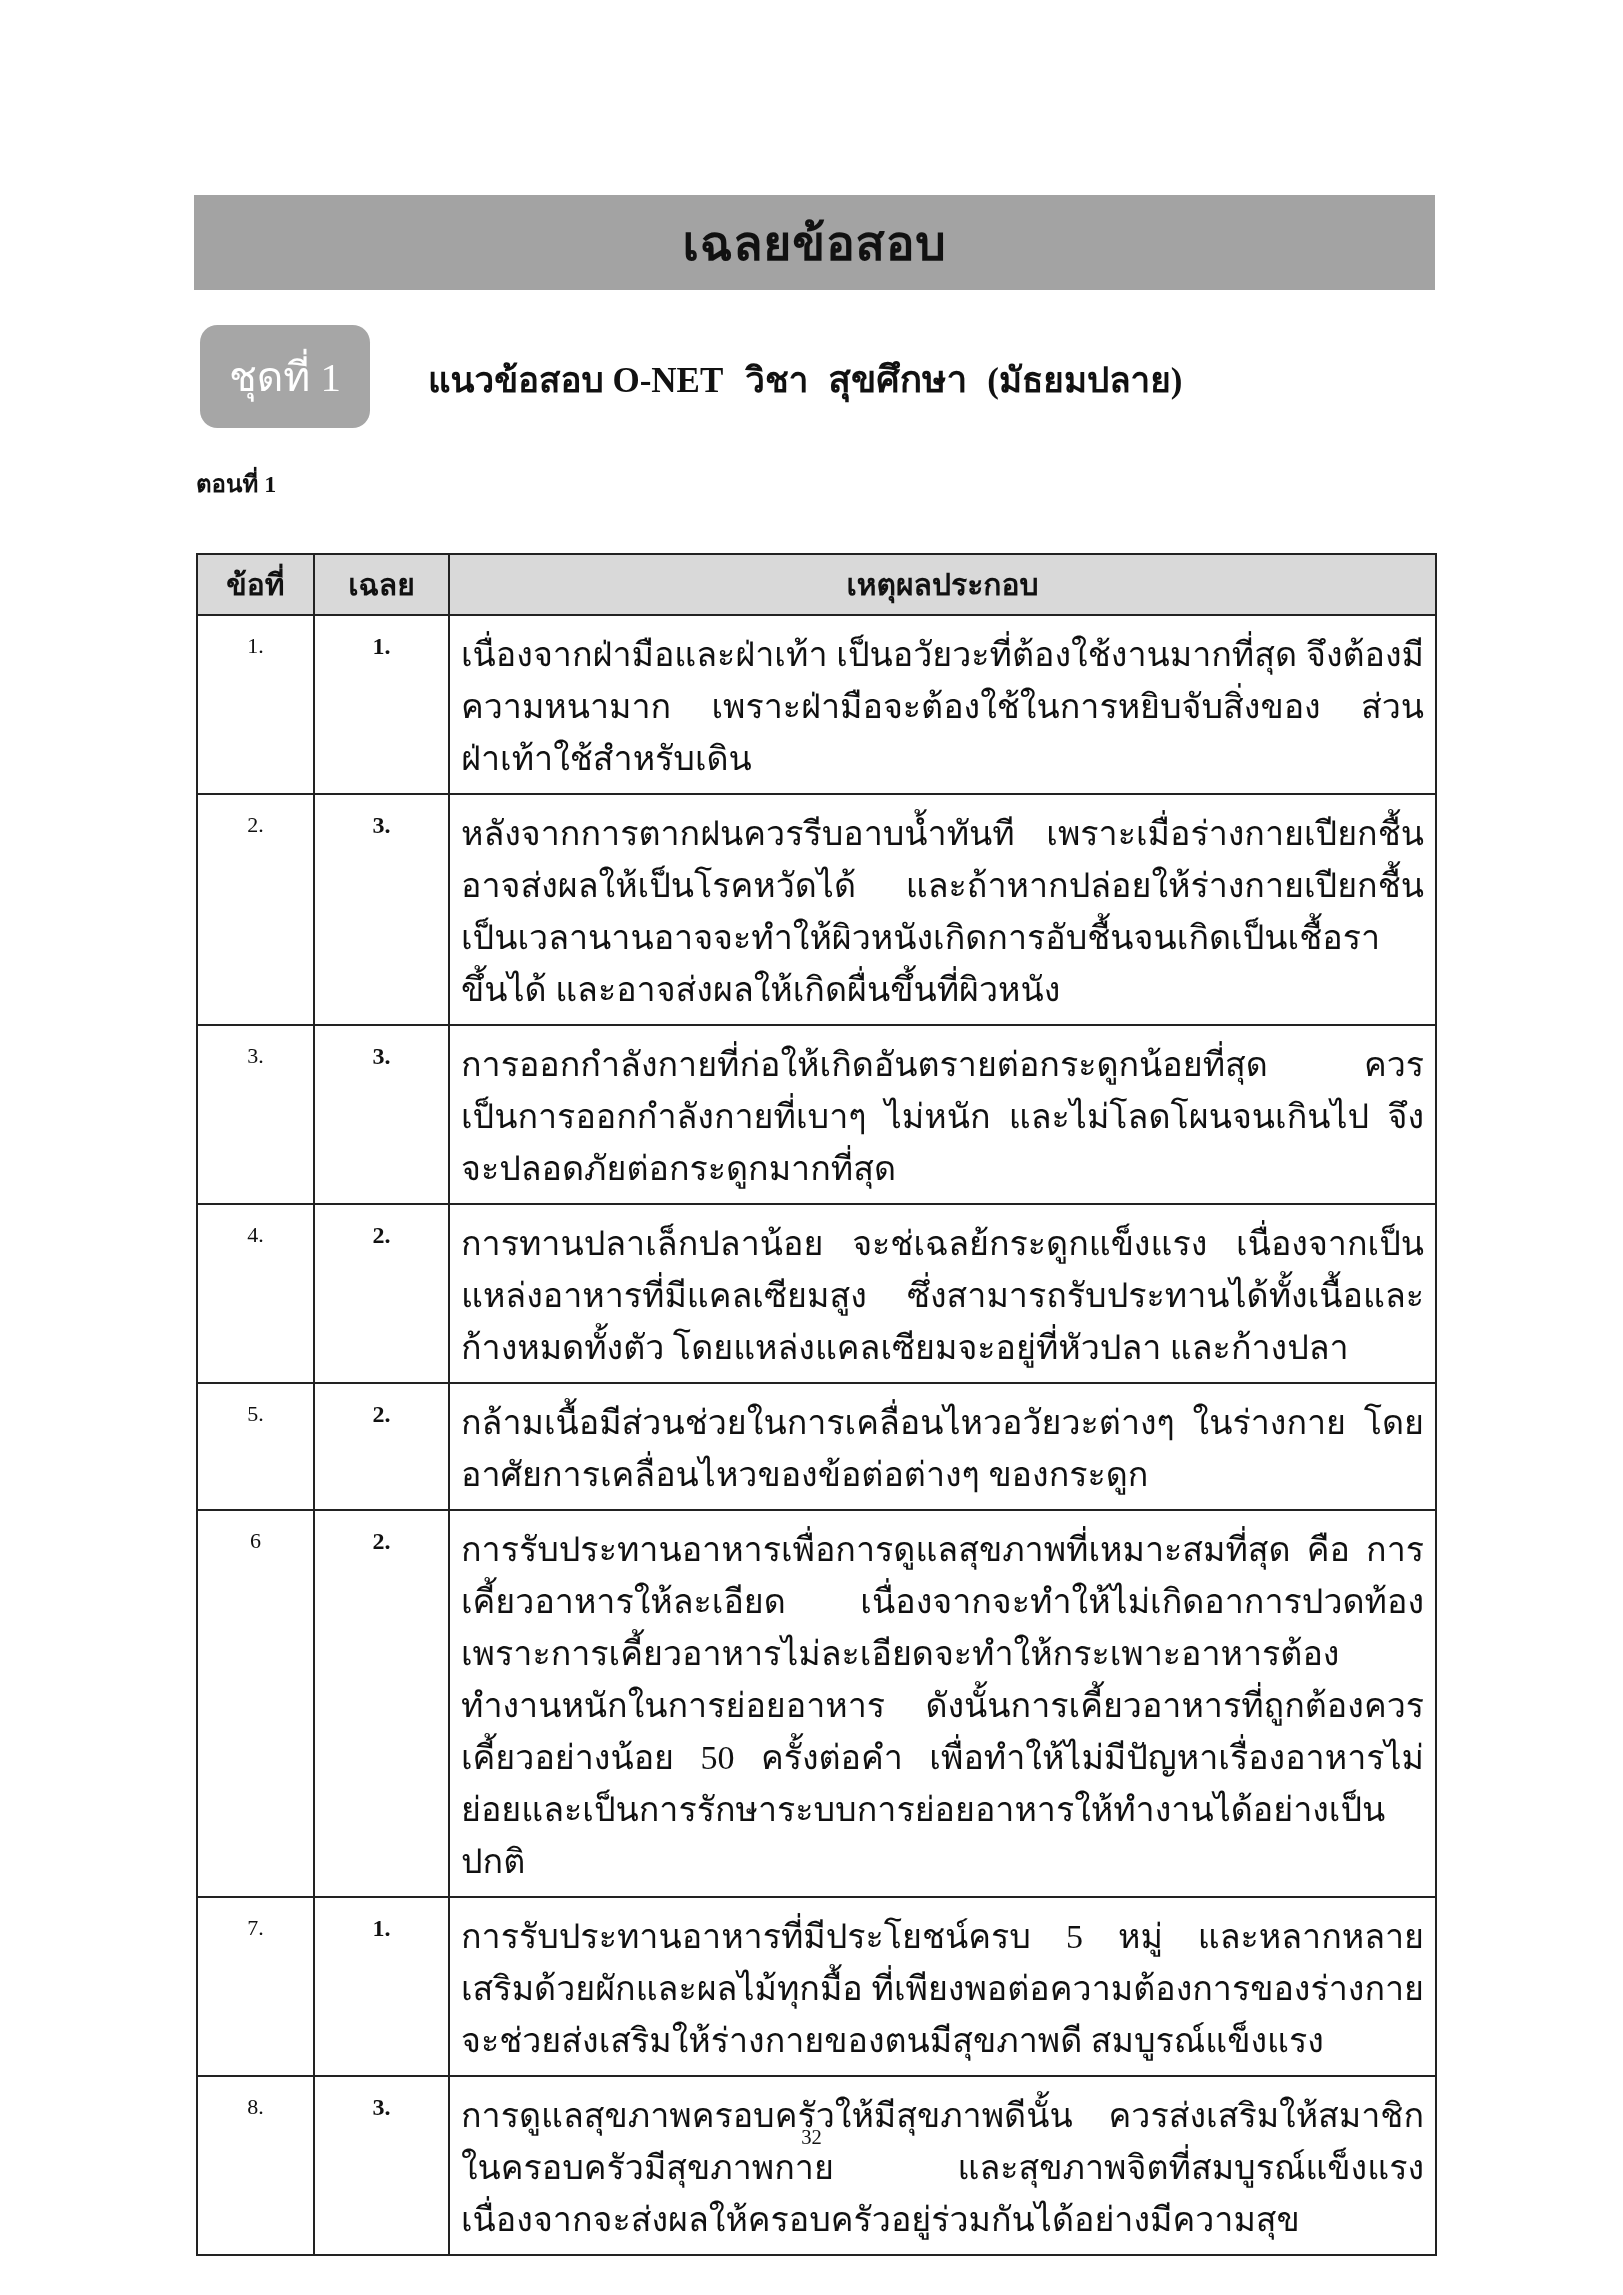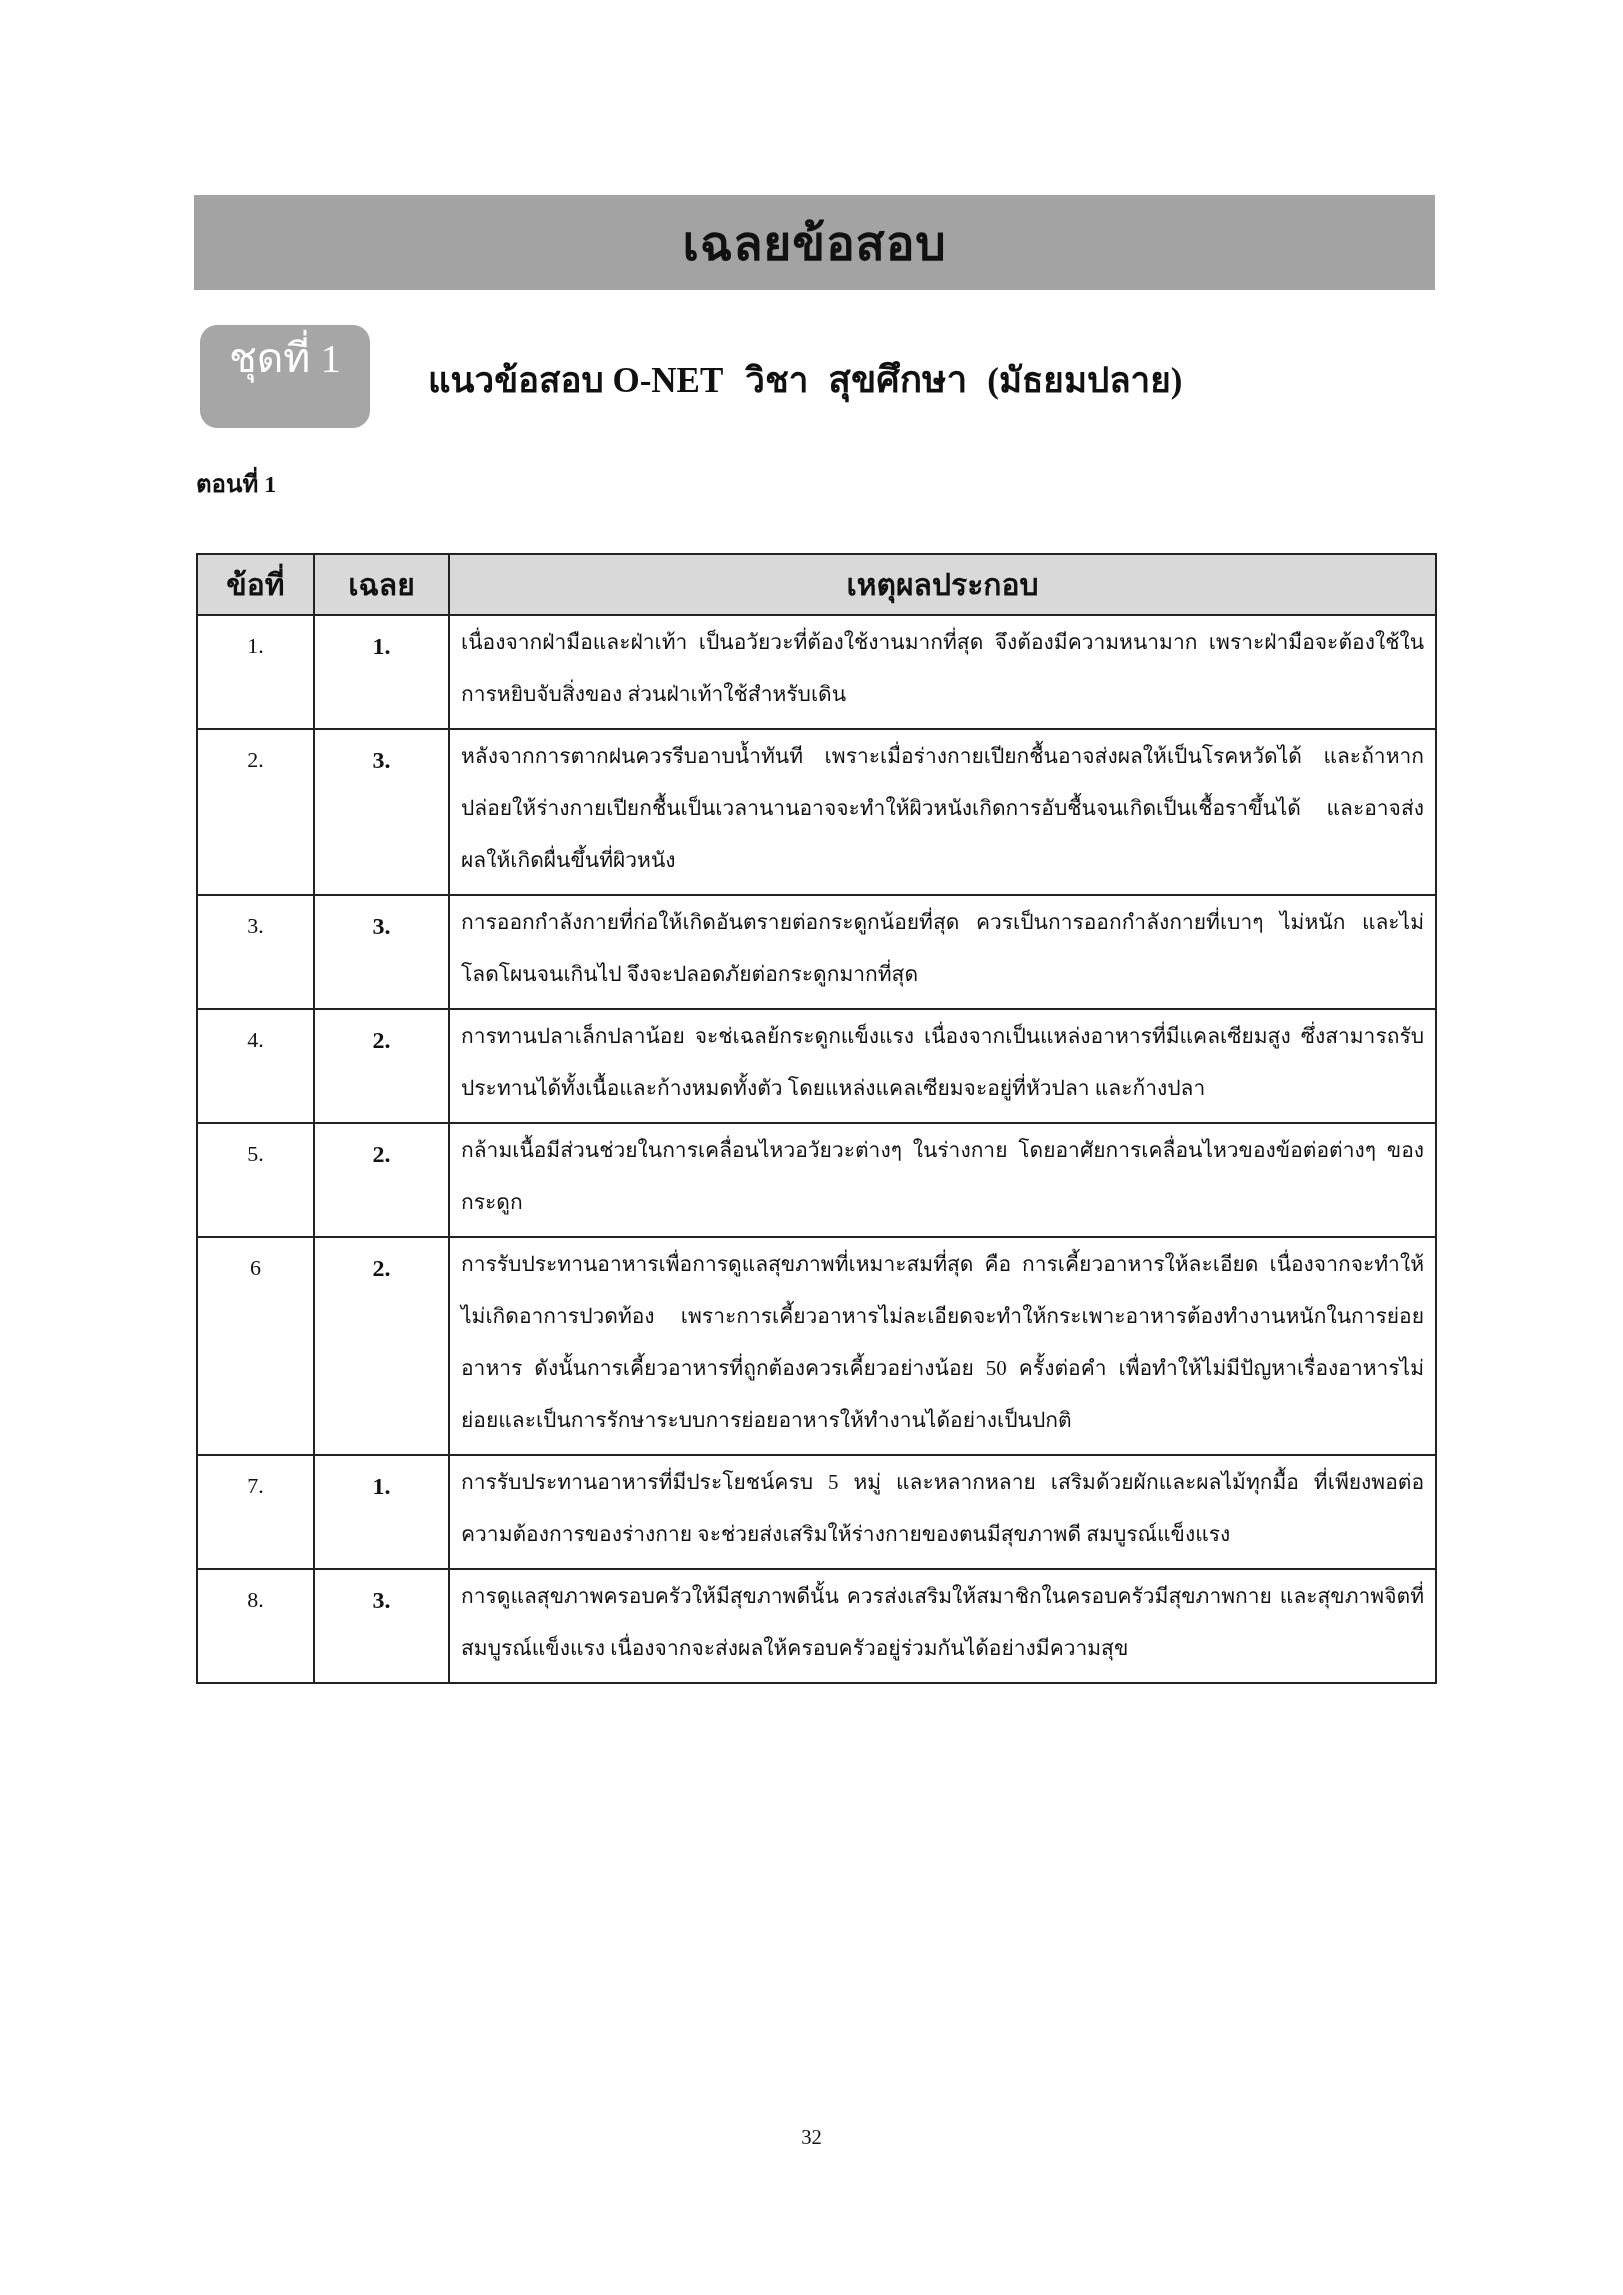--- a/index.html
+++ b/index.html
@@ -2,37 +2,37 @@
 <html style="font-size:12.7px"><head>
   <meta charset="utf-8">
   <style>
     html, body { margin: 0; padding: 0; background: #ffffff; }
     body { width: 1623px; height: 2295px; position: relative; overflow: hidden;
       font-family: "Liberation Serif", "DejaVu Serif", serif; color: #111; }
     .title-bar { position: absolute; left: 194px; top: 195px; width: 1241px; height: 95px;
       background: #a3a3a3; display: flex; align-items: center; justify-content: center; }
     .title-bar span { font-size: 48px; font-weight: bold; letter-spacing: 0.8px; }
     .badge { position: absolute; left: 200px; top: 325px; width: 170px; height: 103px;
-      background: #a6a6a6; border-radius: 17.4px; display: flex; justify-content: center;
+      background: #a6a6a6; border-radius: 17.4px; display: flex; align-items: center; justify-content: center;
       color: #ffffff; font-size: 41px; }
     .subtitle { position: absolute; left: 428px; top: 349px; height: 63px; display: flex; align-items: baseline;
       font-weight: bold; white-space: nowrap; }
     .subtitle .s1 { font-size: 35px; }
     .subtitle .gap { display: inline-block; width: 22px; }
     .subtitle .subject { font-size: 37px; margin: 0 20px; }
     .section-label { position: absolute; left: 196px; top: 464px; font-size: 24px; font-weight: bold; }
     table.answers { position: absolute; left: 196px; top: 553px; width: 1241px; border-collapse: collapse;
       table-layout: fixed; }
     table.answers th, table.answers td { border: 2px solid #222; vertical-align: top; }
     table.answers th { background: #d9d9d9; height: 57px; font-size: 30px; font-weight: bold;
       vertical-align: middle; text-align: center; }
     col.c1 { width: 117px; } col.c2 { width: 135px; } col.c3 { width: auto; }
     td.num { text-align: center; font-size: 22px; padding-top: 17.4px; }
     td.ans { text-align: center; font-size: 24px; font-weight: bold; padding-top: 17.4px; }
-    td.reason { font-size: 21px; line-height: 52px; padding: 0 11px 8px 11px; text-align: justify; }
+    td.reason { font-size: 34px; line-height: 52px; padding: 13px 11px 8px 11px; text-align: justify; }
     .page-number { position: absolute; left: 0; width: 1623px; top: 2126px; text-align: center; font-size: 20.6px; }
   </style>
 </head>
 <body>
 
 <div class="title-bar">
   <span>เฉลยข้อสอบ</span>
 </div>
 
 <div class="badge">

